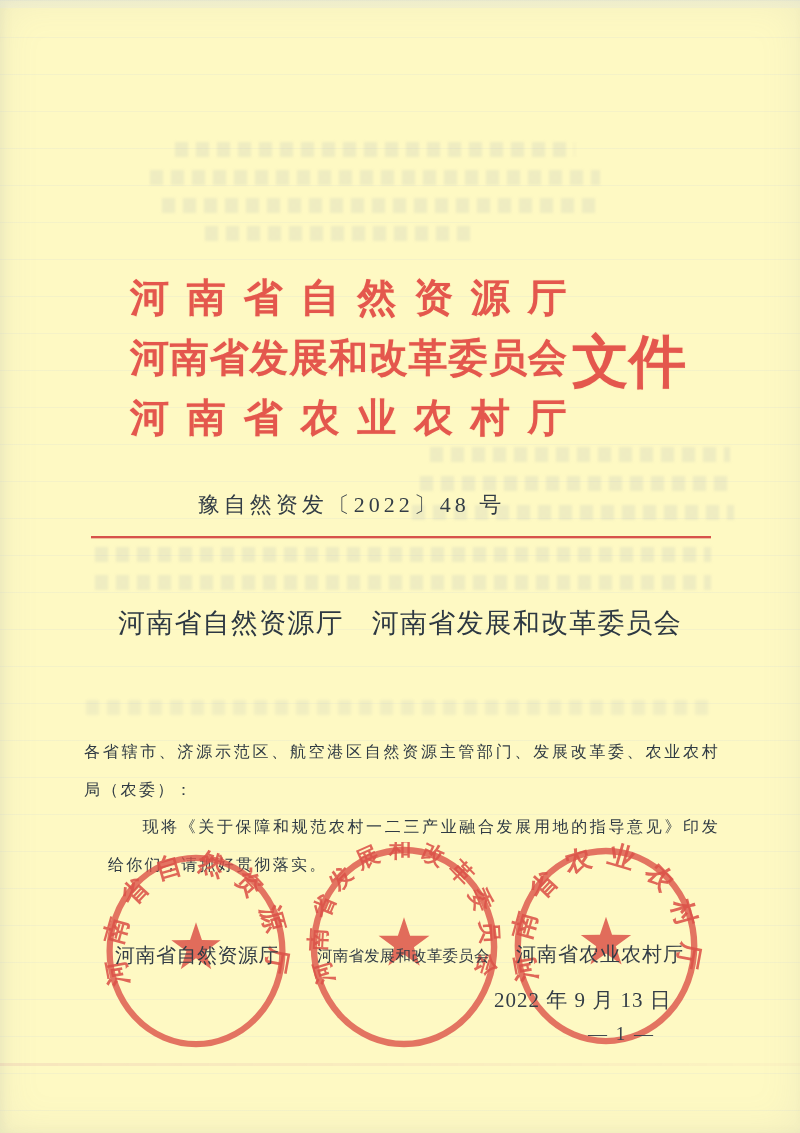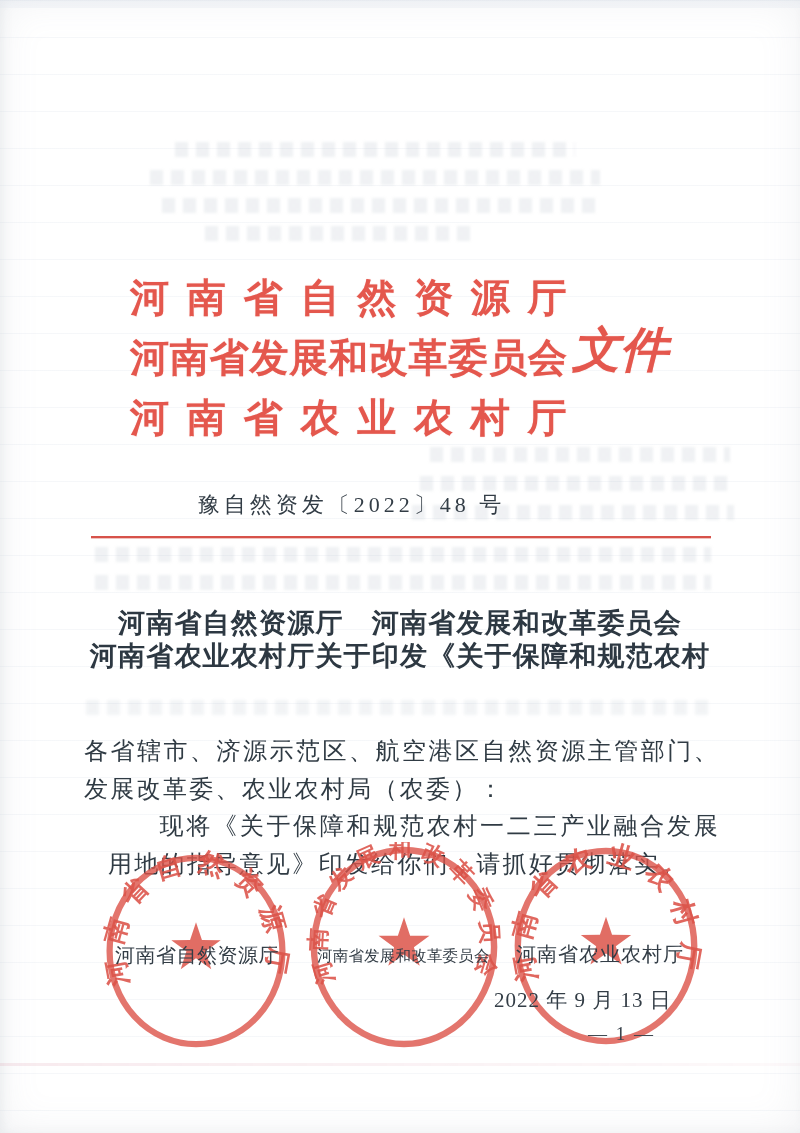--- a/index.html
+++ b/index.html
@@ -1,20 +1,20 @@
 <!DOCTYPE html>
 <html><head>
 <meta charset="utf-8">
 <style>
   html,body{margin:0;padding:0;background:#e9eaec;}
   .page{
     position:relative;
     width:800px;height:1133px;
     margin:0 auto;
-    background:#ffffff;
+    background:#fef9c3;
     overflow:hidden;
     font-family:"Liberation Serif","DejaVu Serif",serif;
     box-shadow:inset 0 0 40px rgba(140,150,165,.12), inset 4px 0 10px rgba(150,158,170,.10);
   }
   
   .scan-texture{
     position:absolute;inset:0;pointer-events:none;
     background:
       repeating-linear-gradient(180deg,
         rgba(196,206,220,.16) 0px, rgba(196,206,220,.16) 1px,
@@ -43,46 +43,46 @@
 
   
   .letterhead{position:absolute;top:268px;left:130px;width:440px;color:#e4574d;}
   .agency-line{
     font-weight:bold;font-size:39px;line-height:60px;white-space:nowrap;
     text-shadow:0 0 1px rgba(228,87,77,.45);
   }
   .ls-wide{letter-spacing:17.8px;margin-right:-17.8px;}
   .ls-tight{letter-spacing:0.8px;}
   .file-word{
-    position:absolute;left:572px;top:318px;
-    color:#e4574d;font-weight:bold;font-size:48px;line-height:64px;
-    text-shadow:0 0 1px rgba(228,87,77,.45);white-space:nowrap;font-style:italic;
+    position:absolute;left:572px;top:330px;
+    color:#e4574d;font-weight:bold;font-size:57px;line-height:64px;
+    text-shadow:0 0 1px rgba(228,87,77,.45);white-space:nowrap;
   }
 
   .doc-number{
     position:absolute;top:490px;left:0;width:685px;
     text-align:center;text-indent:18px;
     font-size:22px;letter-spacing:4px;color:#333d46;white-space:nowrap;
   }
   .red-divider{
     position:absolute;top:536px;left:91px;width:620px;height:2px;
     background:#d7524a;box-shadow:0 1px 0 rgba(215,82,74,.35);
   }
 
   
   .doc-title{
     position:absolute;top:607px;left:0;width:800px;margin:0;
-    text-align:center;font-size:27px;font-weight:bold;line-height:33px;
+    text-align:center;font-size:27px;font-weight:normal;line-height:33px;
     letter-spacing:1.2px;color:#2d3842;
   }
 
   
   .doc-body{
     position:absolute;top:733px;left:84px;width:636px;
-    font-size:24px;line-height:37.5px;letter-spacing:2.3px;color:#303b44;
+    font-size:16px;line-height:37.5px;letter-spacing:2.3px;color:#303b44;
     text-align:justify;
   }
   .doc-body p{margin:0;}
   .doc-body .indent{text-indent:2.15em;margin-left:24px;}
 
   
   .seal{position:absolute;pointer-events:none;}
   .seal-1{left:100px;top:848px;width:192px;height:210px;}
   .seal-2{left:305px;top:842px;width:198px;height:214px;}
   .seal-3{left:508px;top:842px;width:196px;height:212px;}
@@ -134,21 +134,21 @@
     <div class="agency-line ls-tight">河南省发展和改革委员会</div>
     <div class="agency-line ls-wide">河南省农业农村厅</div>
   </div>
   <div class="file-word">文件</div>
 
   <div class="doc-number">豫自然资发〔2022〕48 号</div>
   <div class="red-divider"></div>
 
   <h1 class="doc-title">
     <span>河南省自然资源厅　河南省发展和改革委员会</span><br>
-    <span>河南省农业农村厅关于印发《关于保障和规范农村</span><br>
+    <br>
   </h1>
 
   <div class="doc-body">
     <p>各省辖市、济源示范区、航空港区自然资源主管部门、发展改革委、农业农村局（农委）：</p>
     <p class="indent">现将《关于保障和规范农村一二三产业融合发展用地的指导意见》印发给你们，请抓好贯彻落实。</p>
   </div>
 
   <svg class="seal seal-1" viewBox="0 0 200 210" aria-hidden="true">
     <ellipse class="seal-ring" cx="100" cy="103" rx="90" ry="97"></ellipse>
     <defs>

